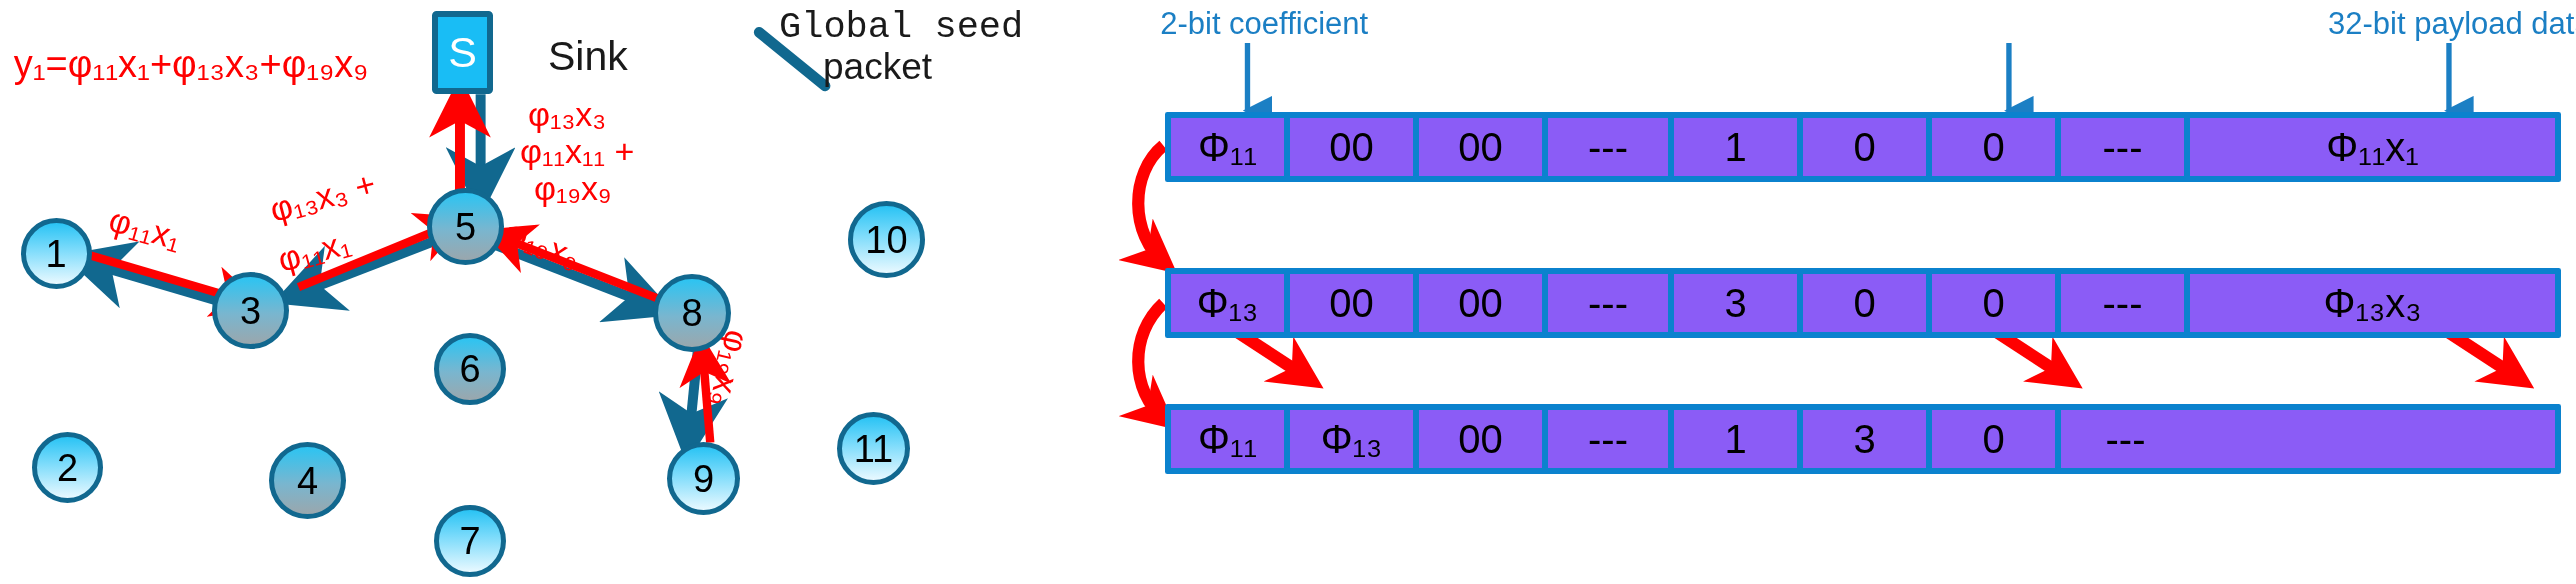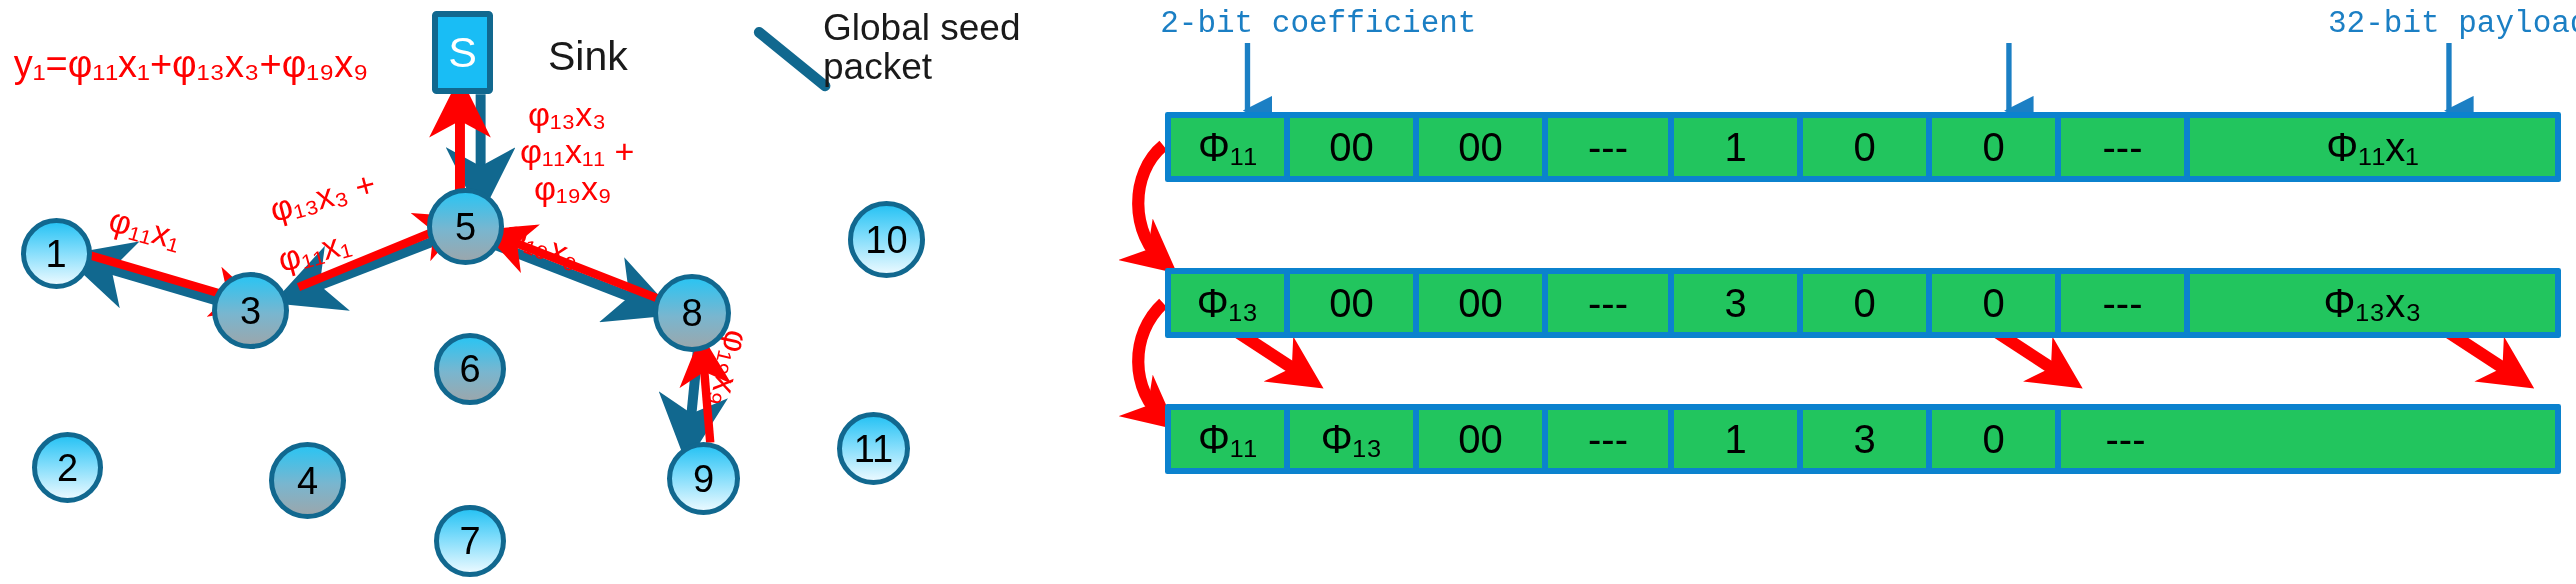--- a/index.html
+++ b/index.html
@@ -45,42 +45,42 @@
   .lbl.red { color:#ff0000; }
   .lbl.blk { color:#1a1a1a; }
 
   
   #pkt { position:absolute; left:1148px; top:0; width:1428px; height:585px; }
 
   .pktrow {
     position:absolute;
     border:6.9px solid #0b82ce;
     box-sizing:border-box;
-    background:#22c55e;
+    background:#8b5cf6;
     display:flex;
     align-items:stretch;
     border-radius:2.3px;
   }
   .cell {
     border-right:6.1px solid #0b82ce;
     box-sizing:border-box;
     display:flex; align-items:center; justify-content:center;
     font-family:"Liberation Sans", sans-serif;
     color:#000;
     font-size:40px;
     white-space:nowrap;
   }
   .cell:last-child { border-right:none; }
 
   .hdr {
     position:absolute;
     color:#1b7fc4;
     font-size:31px;
     white-space:nowrap;
-    font-family:Liberation Mono, monospace;
+    font-family:Liberation Sans, sans-serif;
   }
   svg { position:absolute; left:0; top:0; overflow:visible; }
 </style>
 </head>
 <body>
 
 <div id="stage">
 
   <div id="net">
 
@@ -175,21 +175,21 @@
     <div class="lbl red" style="left:274px; top:243px; font-size:34px; transform:rotate(-15deg); transform-origin:left top;">φ₁₁x₁</div>
 
     <div class="lbl red" style="left:514px; top:213px; font-size:34px; transform:rotate(22deg); transform-origin:left top;">φ₁₉x₉</div>
 
     <div class="lbl red" style="left:756px; top:335px; font-size:34px; transform:rotate(103deg); transform-origin:left top;">φ₁₉x₉</div>
 
     <div class="lbl red" style="left:528px; top:96px; font-size:34px;">φ₁₃x₃</div>
     <div class="lbl red" style="left:520px; top:133px; font-size:34px;">φ₁₁x₁₁ +</div>
     <div class="lbl red" style="left:534px; top:170px; font-size:34px;">φ₁₉x₉</div>
 
-    <div class="lbl blk" style="left:823px; top:7.7px; font-size:37px;">Global seed</div>
+    <div class="lbl blk" style="left:779px; top:7.7px; font-size:37px;font-family:Liberation Mono, monospace;">Global seed</div>
     <div class="lbl blk" style="left:823px; top:47px; font-size:37px;">packet</div>
   </div>
 
   <div id="pkt">
 
     <div class="hdr" style="left:12.2px; top:6.1px;">2-bit coefficient</div>
     <div class="hdr" style="left:1180px; top:6.1px;">32-bit payload data</div>
 
     <svg width="1428" height="585" viewBox="0 0 1866 764">
       <defs>

